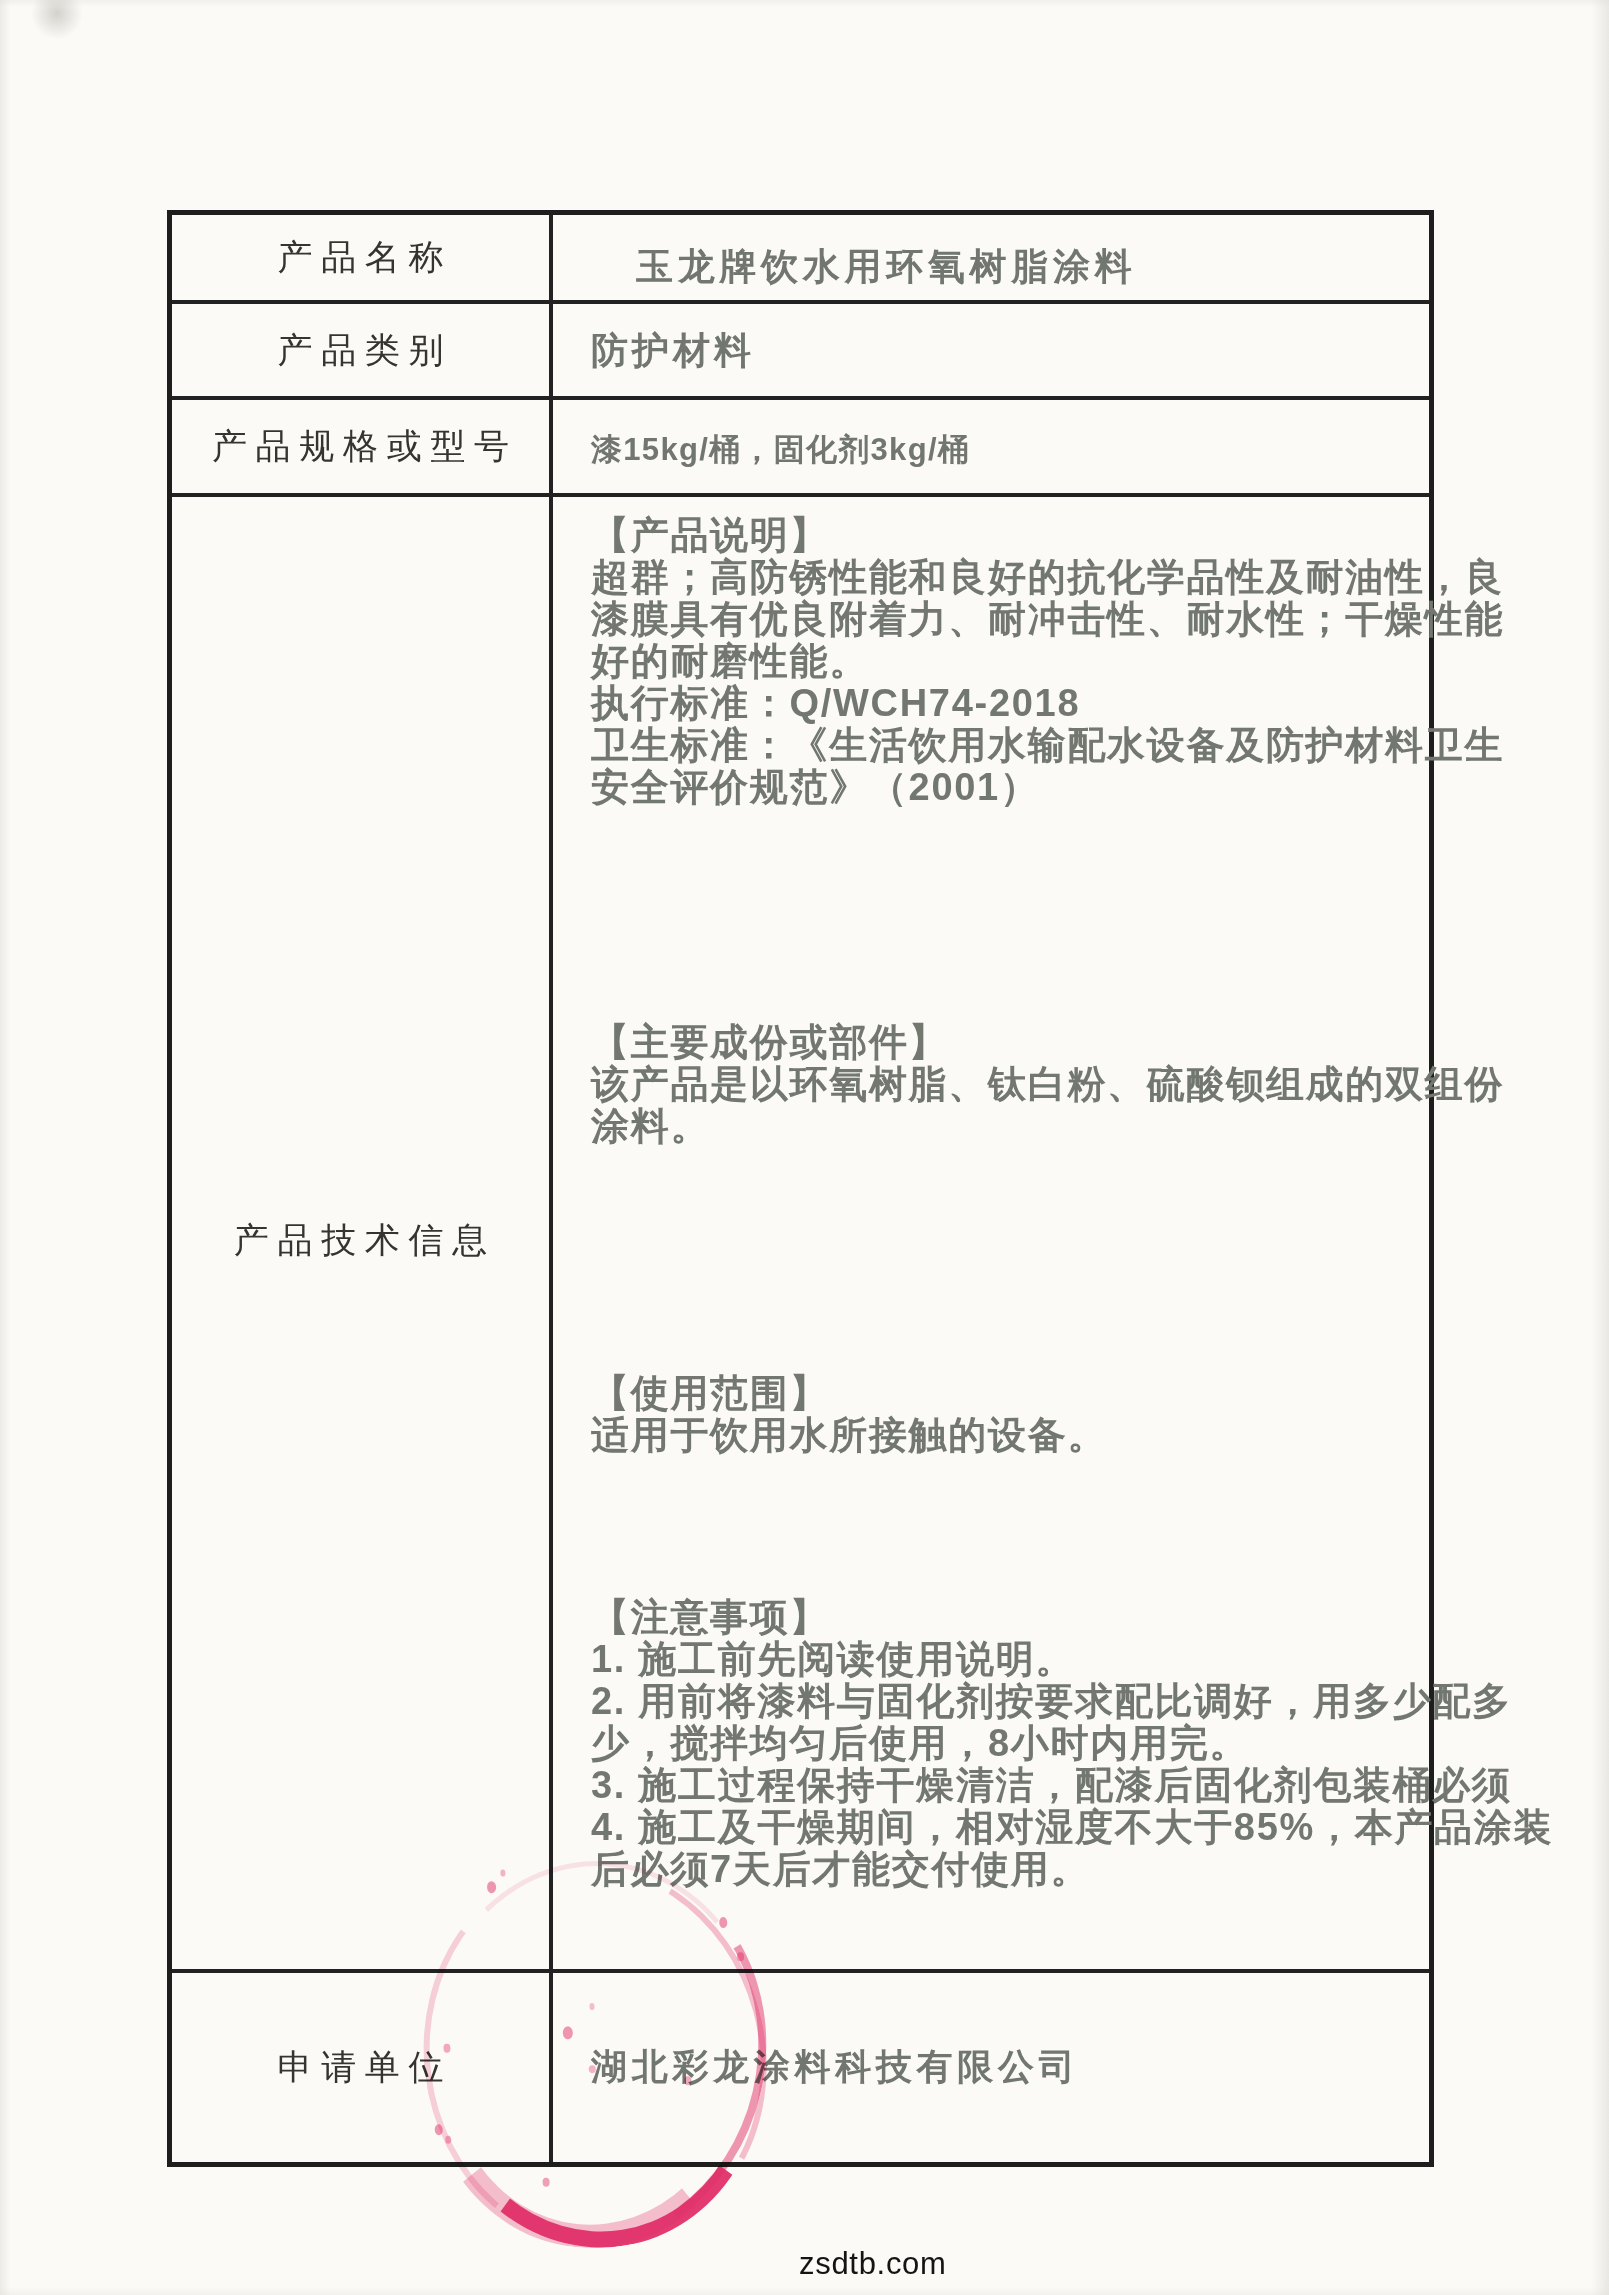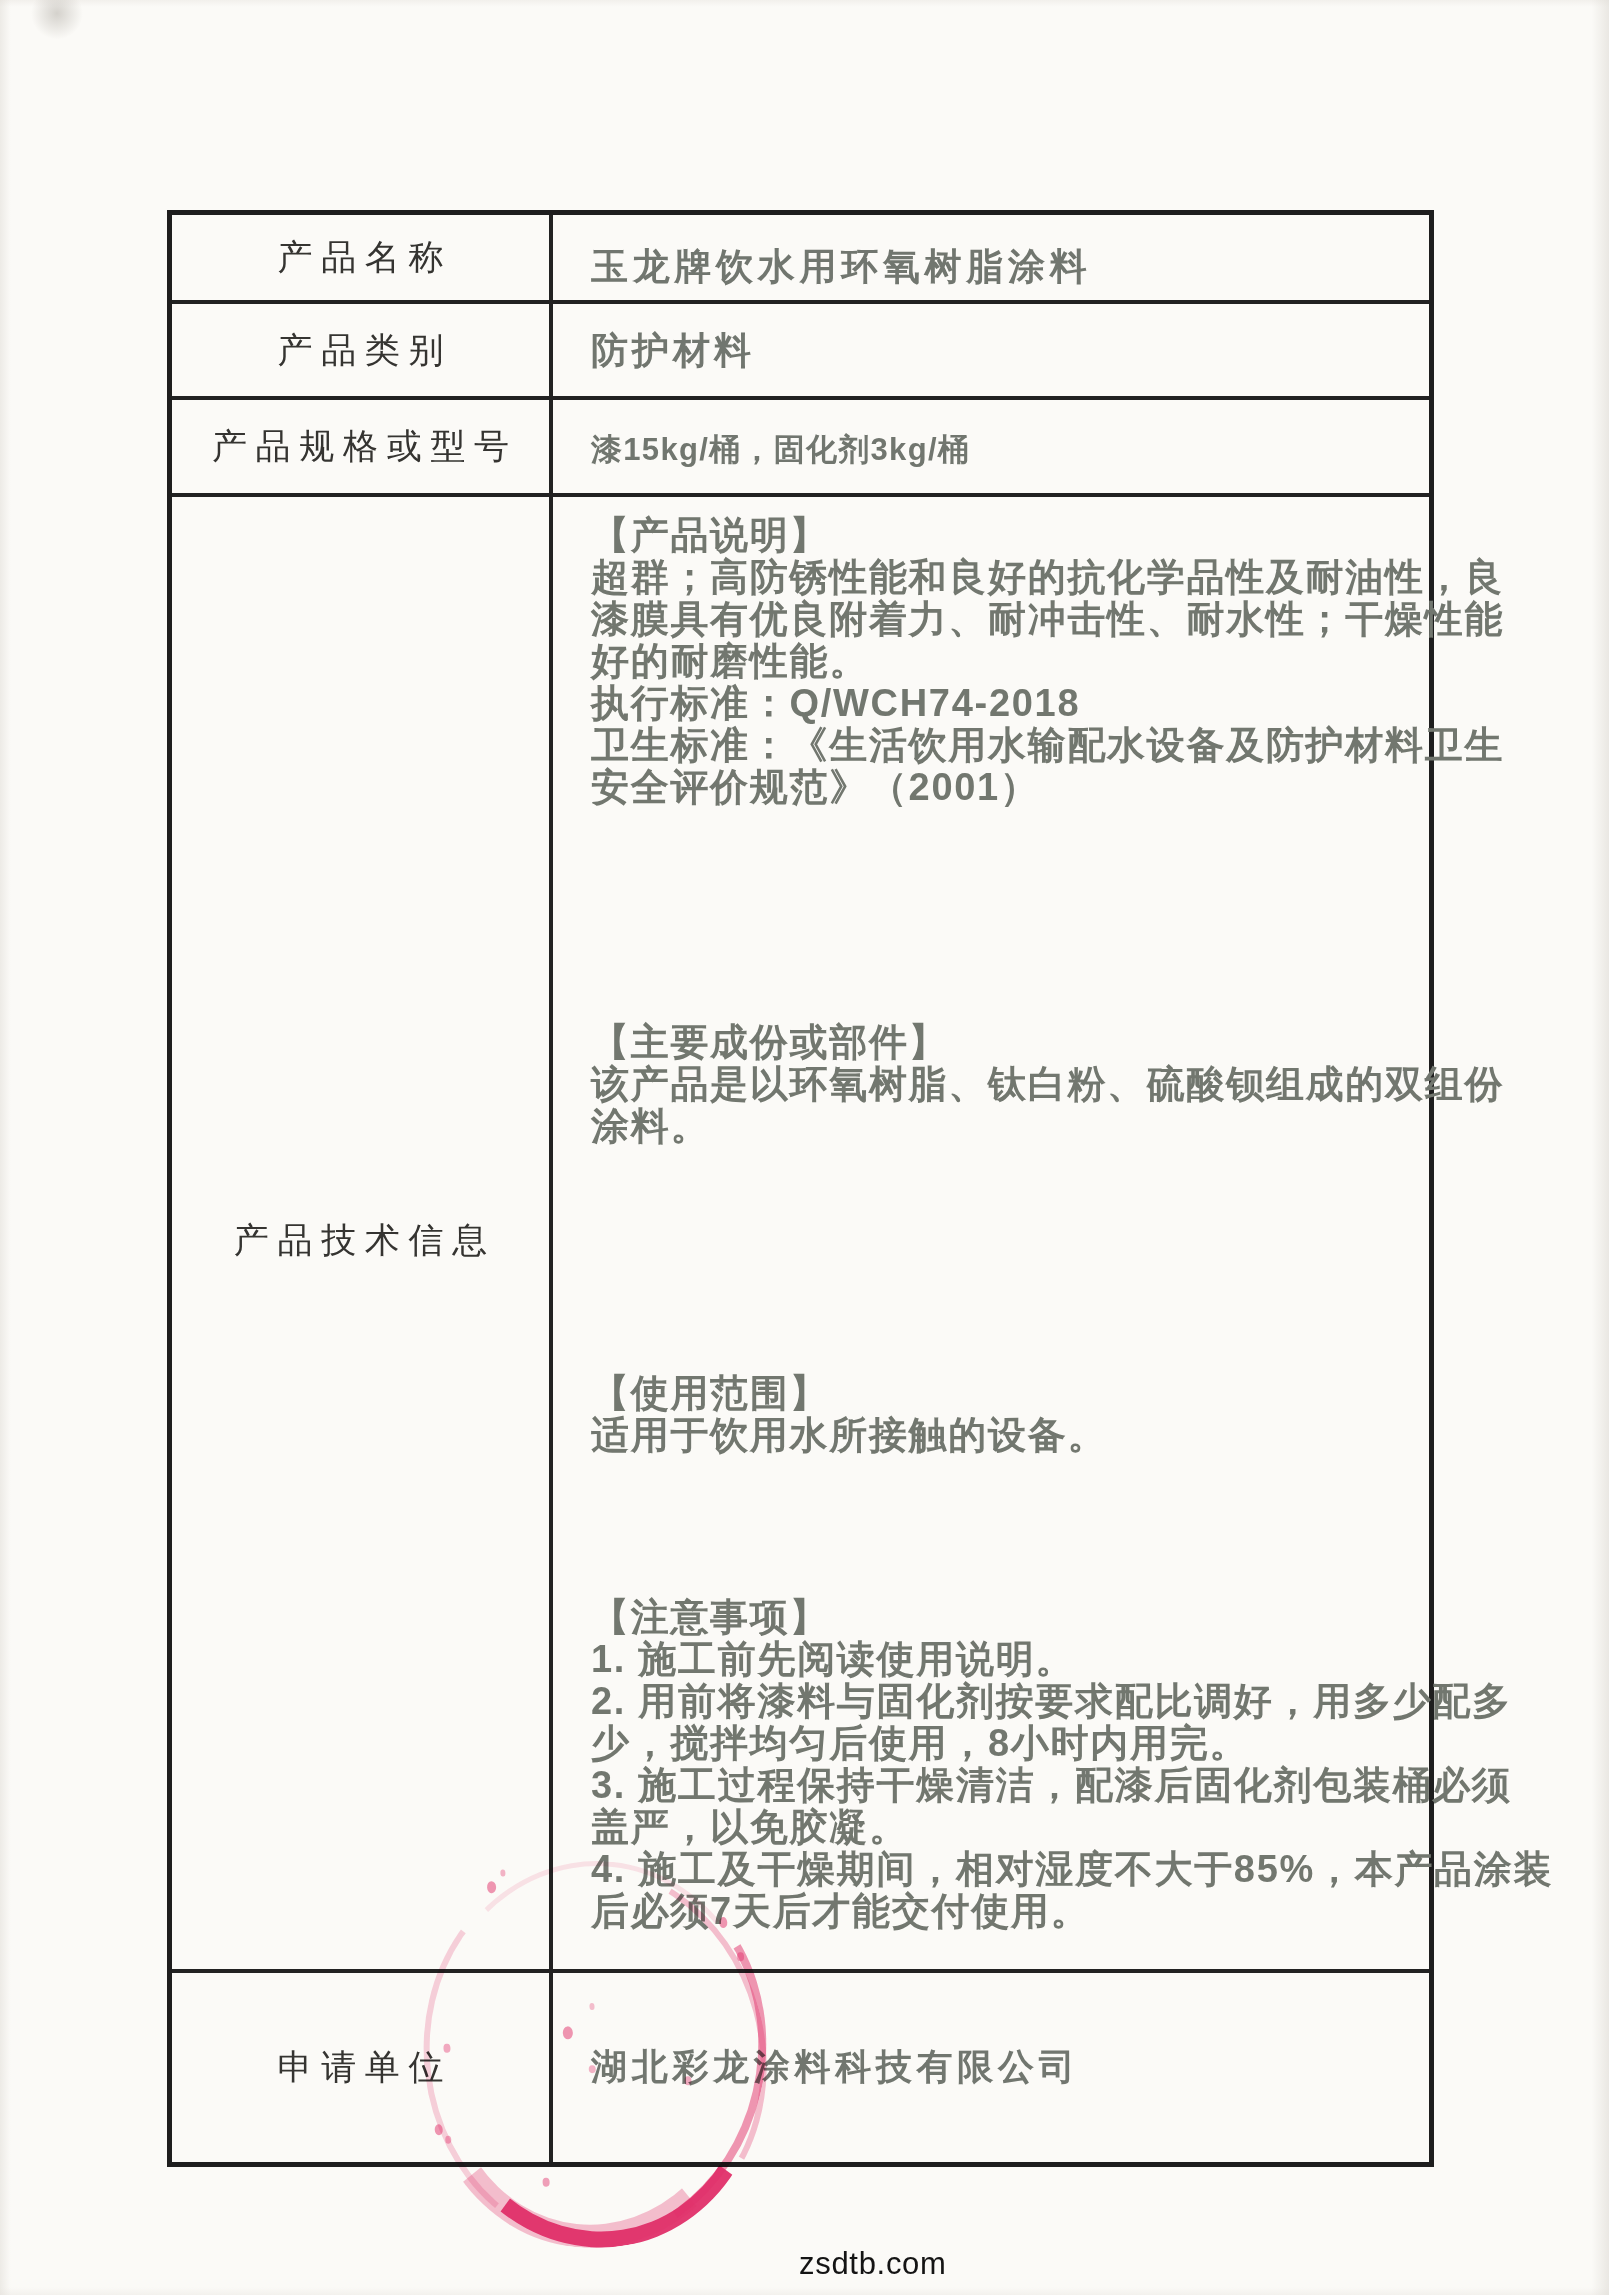--- a/index.html
+++ b/index.html
@@ -39,21 +39,21 @@
   .lc2{top:89px;height:92px}
   .lc3{top:185px;height:93px}
   .lc4{top:289px;height:1472px}
   .lc5{top:1758px;height:189px}
   
   .vcell{
     position:absolute;left:419px;right:6.7px;
     display:flex;align-items:center;
     font-weight:700;color:#71766f;white-space:nowrap;
   }
-  .vc1{top:0;height:104px;font-size:37px;letter-spacing:4.7px;}
+  .vc1{top:0;height:104px;font-size:37px;letter-spacing:4.7px;margin-left:45px;}
   .vc2{top:89px;height:68px;font-size:37px;letter-spacing:4px;padding-top:26px;box-sizing:border-box;}
   .vc3{top:185px;height:93px;font-size:31px;letter-spacing:1.3px;padding-top:6.7px;box-sizing:border-box;}
   .vc5{top:1758px;height:189px;font-size:36px;letter-spacing:4.7px;}
   
   .tech{position:absolute;left:419px;top:282px;width:835px;height:1472px;}
   .sec{position:absolute;left:0;width:100%;}
   .secA{top:16.7px}.secB{top:524px}.secC{top:875px}.secD{top:1099px}
   .th,.tl{
     font-size:38px;line-height:42px;font-weight:700;
     color:#72776f;letter-spacing:1.7px;white-space:nowrap;
@@ -129,21 +129,20 @@
       <div class="sec secC">
         <div class="th">【使用范围】</div>
         <div class="tl">适用于饮用水所接触的设备。</div>
       </div>
       <div class="sec secD">
         <div class="th">【注意事项】</div>
         <div class="tl">1. 施工前先阅读使用说明。</div>
         <div class="tl">2. 用前将漆料与固化剂按要求配比调好，用多少配多</div>
         <div class="tl">少，搅拌均匀后使用，8小时内用完。</div>
         <div class="tl">3. 施工过程保持干燥清洁，配漆后固化剂包装桶必须</div>
-        <div class="tl">盖严，以免胶凝。</div>
         <div class="tl">4. 施工及干燥期间，相对湿度不大于85%，本产品涂装</div>
         <div class="tl">后必须7天后才能交付使用。</div>
       </div>
     </div>
   </div>
 
   <div class="stamp">
     <div class="arc arc-b1"></div>
     <div class="arc arc-b2"></div>
     <div class="arc arc-r"></div>

